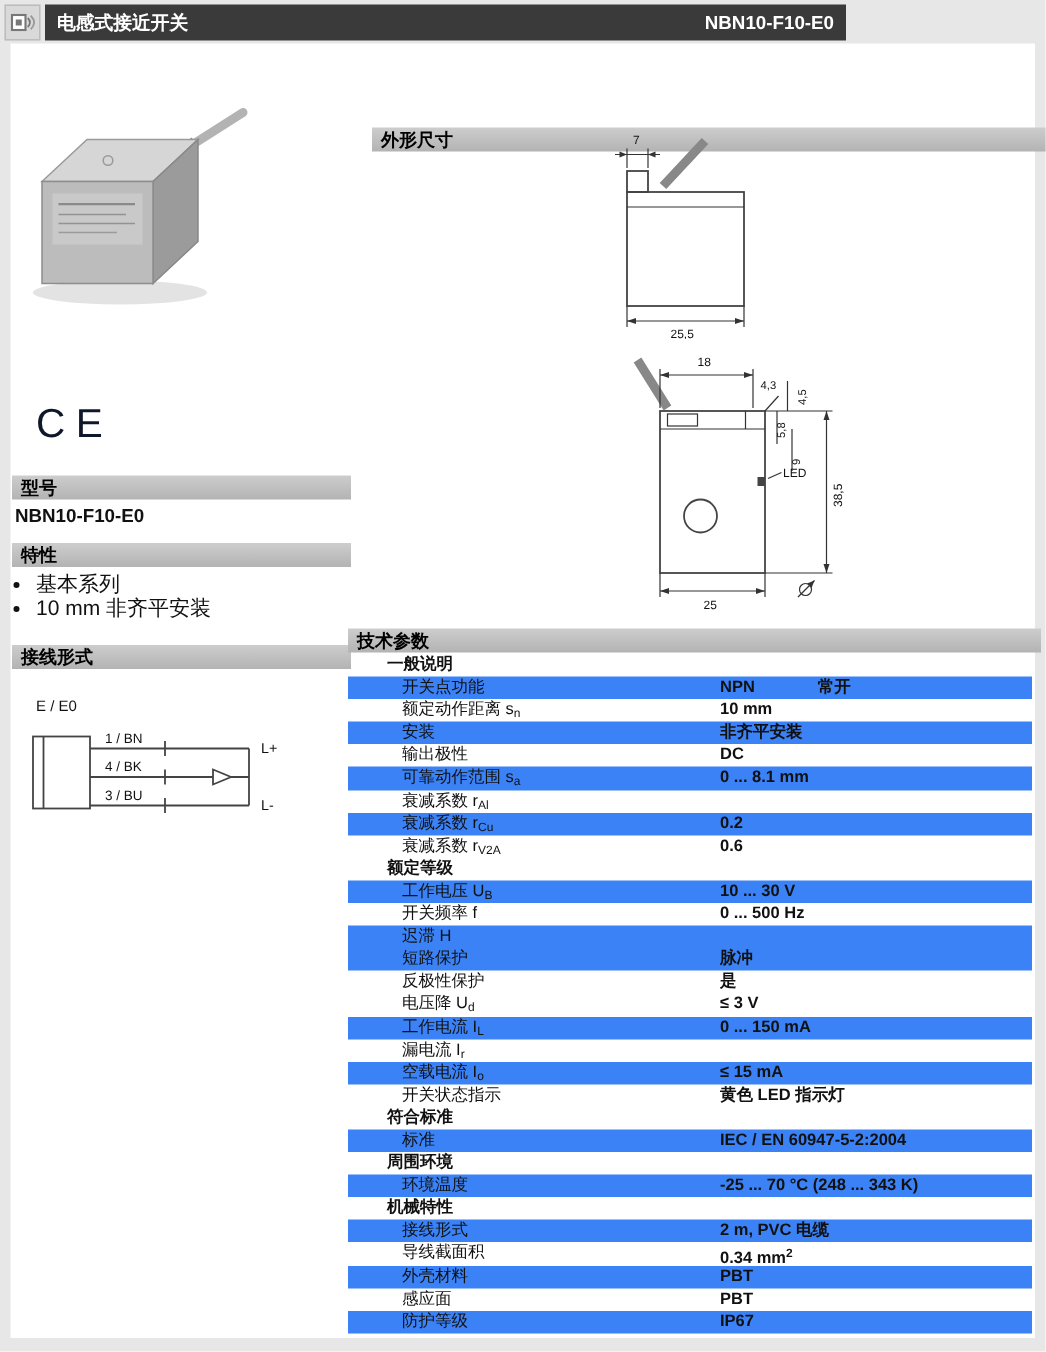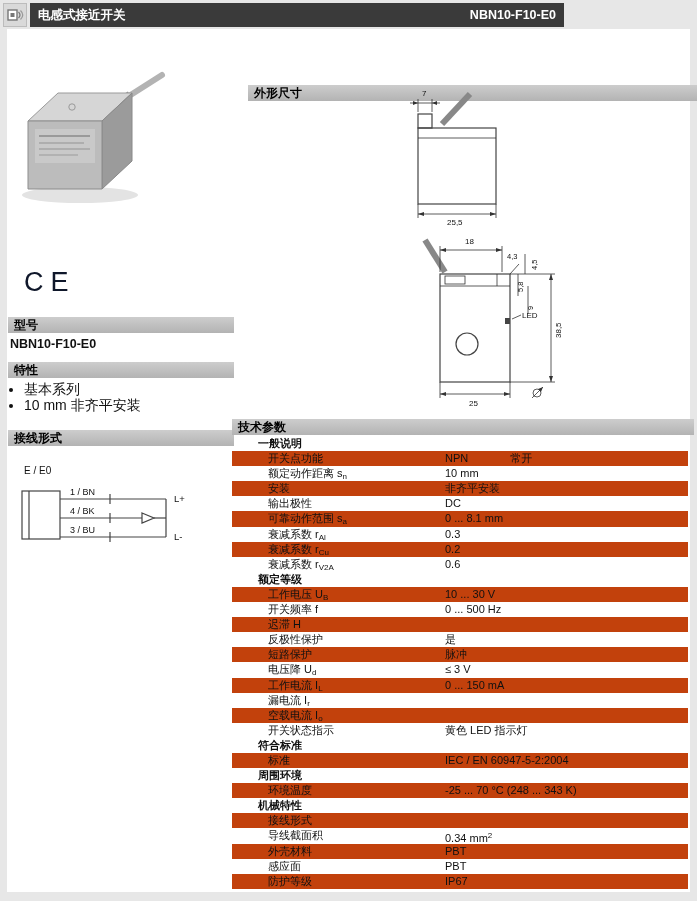--- a/index.html
+++ b/index.html
@@ -31,23 +31,23 @@
   .bar-wiring{position:absolute;top:401px;left:0;width:220px;}
   .wiring{position:absolute;top:432px;left:6px;}
   
   .bar-dims{position:absolute;top:28px;left:16px;width:456px;margin-top:28px;}
   .svgA{position:absolute;top:55px;left:158px;}
   .svgB{position:absolute;top:197px;left:153px;}
   .bar-specs{position:absolute;top:390px;left:0;width:456px;}
   
   .specs{position:absolute;top:407px;left:0;width:456px;}
   .trow{display:flex;height:15.1px;line-height:15.1px;font-size:11px;white-space:nowrap;}
-  .trow.shade{background:#c2410c;}
+  .trow.shade{background:#3b82f6;}
   .trow .lbl{width:193px;padding-left:16px;box-sizing:border-box;overflow:hidden;margin-left:20px;}
-  .trow .val{flex:1;font-weight:normal;overflow:hidden;}
+  .trow .val{flex:1;font-weight:bold;overflow:hidden;margin-left:35px;}
   .trow.ghead{font-weight:bold;}
   .trow.ghead .lbl{padding-left:6px;width:auto;}
   sub{font-size:8px;vertical-align:-2px;}
   sup{font-size:8px;vertical-align:4px;}
   .v2{padding-left:42px;}
   
   svg{display:block;}
   svg text{font-family:"Liberation Sans","DejaVu Sans",sans-serif;fill:#111;}
   .dl{stroke:#333;stroke-width:0.8;fill:none;}
   .ol{stroke:#444;stroke-width:1.2;fill:none;}
@@ -231,21 +231,20 @@
       <div class="trow">
           <div class="lbl"><span>输出极性</span></div>
           <div class="val"><span>DC</span></div>
         </div>
       <div class="trow shade">
           <div class="lbl"><span>可靠动作范围</span> <span>s</span><sub>a</sub></div>
           <div class="val"><span>0 ... 8.1 mm</span></div>
         </div>
       <div class="trow">
           <div class="lbl"><span>衰减系数</span> <span>r</span><sub>Al</sub></div>
-          <div class="val"><span>0.3</span></div>
         </div>
       <div class="trow shade">
           <div class="lbl"><span>衰减系数</span> <span>r</span><sub>Cu</sub></div>
           <div class="val"><span>0.2</span></div>
         </div>
       <div class="trow">
           <div class="lbl"><span>衰减系数</span> <span>r</span><sub>V2A</sub></div>
           <div class="val"><span>0.6</span></div>
         </div>
 
@@ -257,41 +256,42 @@
           <div class="lbl"><span>工作电压</span> <span>U</span><sub>B</sub></div>
           <div class="val"><span>10 ... 30 V</span></div>
         </div>
       <div class="trow">
           <div class="lbl"><span>开关频率 f</span></div>
           <div class="val"><span>0 ... 500 Hz</span></div>
         </div>
       <div class="trow shade">
           <div class="lbl"><span>迟滞 H</span></div>
         </div>
+      <div class="trow shade">
+          <div class="lbl"><span>短路保护</span></div>
+          <div class="val"><span>脉冲</span></div>
+        </div>
       <div class="trow">
           <div class="lbl"><span>反极性保护</span></div>
           <div class="val"><span>是</span></div>
         </div>
-      <div class="trow shade">
-          <div class="lbl"><span>短路保护</span></div>
-          <div class="val"><span>脉冲</span></div>
-        </div>
       <div class="trow">
           <div class="lbl"><span>电压降</span> <span>U</span><sub>d</sub></div>
           <div class="val"><span>≤ 3 V</span></div>
         </div>
       <div class="trow shade">
           <div class="lbl"><span>工作电流</span> <span>I</span><sub>L</sub></div>
           <div class="val"><span>0 ... 150 mA</span></div>
         </div>
       <div class="trow">
           <div class="lbl"><span>漏电流</span> <span>I</span><sub>r</sub></div>
         </div>
       <div class="trow shade">
           <div class="lbl"><span>空载电流</span> <span>I</span><sub>o</sub></div>
+          <div class="val"><span>≤ 15 mA</span></div>
         </div>
       <div class="trow">
           <div class="lbl"><span>开关状态指示</span></div>
           <div class="val"><span>黄色 LED 指示灯</span></div>
         </div>
 
       <div class="trow ghead">
           <div class="lbl"><span>符合标准</span></div>
         </div>
       <div class="trow shade">
@@ -305,20 +305,21 @@
       <div class="trow shade">
           <div class="lbl"><span>环境温度</span></div>
           <div class="val"><span>-25 ... 70 °C (248 ... 343 K)</span></div>
         </div>
 
       <div class="trow ghead">
           <div class="lbl"><span>机械特性</span></div>
         </div>
       <div class="trow shade">
           <div class="lbl"><span>接线形式</span></div>
+          <div class="val"><span>2 m, PVC 电缆</span></div>
         </div>
       <div class="trow">
           <div class="lbl"><span>导线截面积</span></div>
           <div class="val"><span>0.34 mm</span><sup>2</sup></div>
         </div>
       <div class="trow shade">
           <div class="lbl"><span>外壳材料</span></div>
           <div class="val"><span>PBT</span></div>
         </div>
       <div class="trow">

